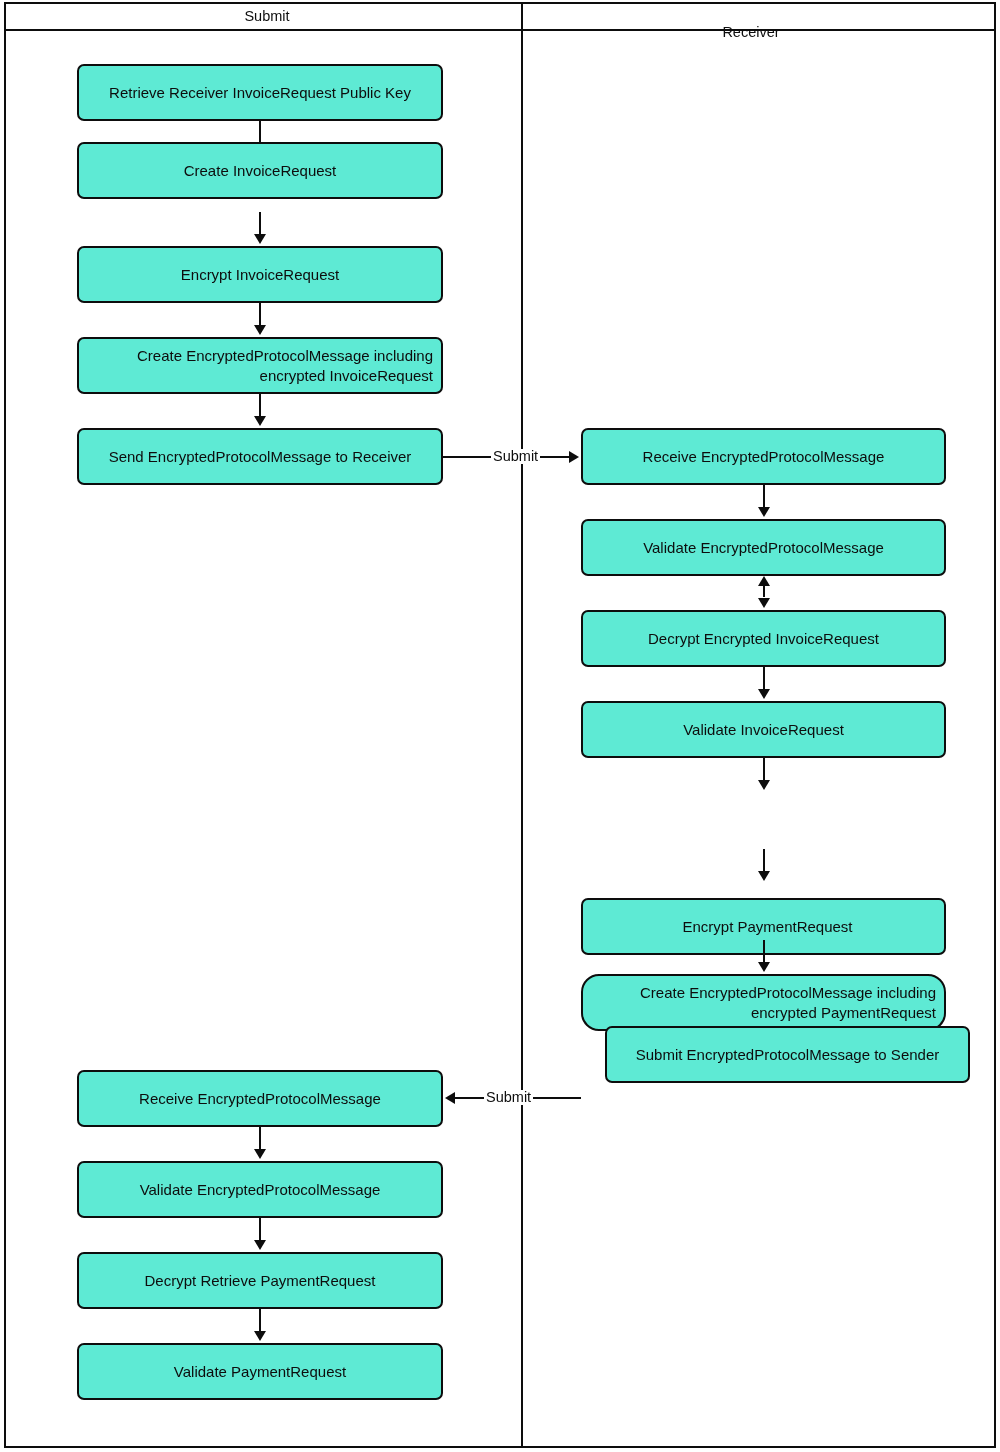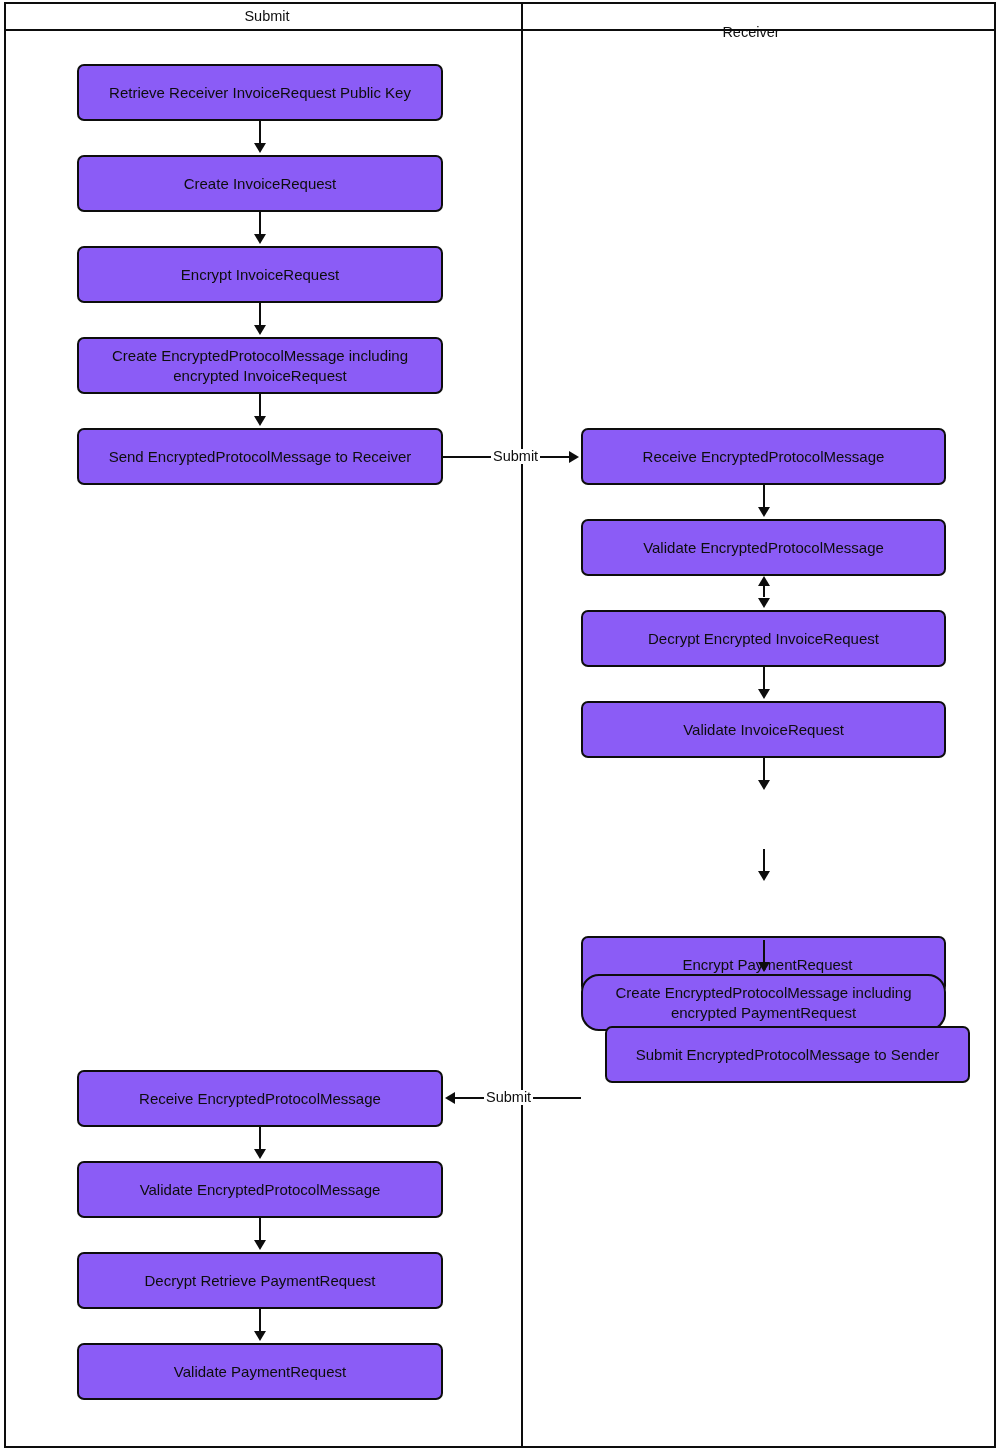--- a/index.html
+++ b/index.html
@@ -64,25 +64,25 @@
     height: 1446px;
     background: #0d0d0d;
   }
 
   
   .node {
     position: absolute;
     box-sizing: border-box;
     border: 2px solid #0d0d0d;
     border-radius: 7px;
-    background: #8b5cf6;
+    background: #5eead4;
     display: flex;
     align-items: center;
     justify-content: center;
-    text-align: center;
+    text-align: right;
     font-size: 15px;
     line-height: 1.32;
     color: #0d0d0d;
     padding: 2px 8px;
   }
   .node.lane-left  { left: 77px;  width: 366px; }
   .node.lane-right { left: 581px; width: 365px; }
   .node.h1 { height: 57px; }
 
   
@@ -145,21 +145,21 @@
     <div class="lane-title receiver">Receiver</div>
   </div>
 
   <div class="lane-divider"></div>
 
   <div class="node lane-left h1" style="top:64px;">Retrieve Receiver InvoiceRequest Public Key</div>
 
   <div class="vline" style="left:259px; top:121px; height:24px;"></div>
   <div class="arrow-down" style="left:254px; top:143px;"></div>
 
-  <div class="node lane-left h1" style="top:155px;">Create InvoiceRequest</div>
+  <div class="node lane-left h1" style="top:142px;">Create InvoiceRequest</div>
 
   <div class="vline" style="left:259px; top:212px; height:24px;"></div>
   <div class="arrow-down" style="left:254px; top:234px;"></div>
 
   <div class="node lane-left h1" style="top:246px;">Encrypt InvoiceRequest</div>
 
   <div class="vline" style="left:259px; top:303px; height:24px;"></div>
   <div class="arrow-down" style="left:254px; top:325px;"></div>
 
   <div class="node lane-left h1" style="top:337px;">Create EncryptedProtocolMessage including encrypted InvoiceRequest</div>
@@ -191,21 +191,21 @@
 
   <div class="node lane-right h1" style="top:701px;">Validate InvoiceRequest</div>
 
   <div class="vline" style="left:763px; top:758px; height:24px;"></div>
   <div class="arrow-down" style="left:758px; top:780px;"></div>
 
 
   <div class="vline" style="left:763px; top:849px; height:24px;"></div>
   <div class="arrow-down" style="left:758px; top:871px;"></div>
 
-  <div class="node lane-right h1" style="top:936px;padding-left:16px;">Encrypt PaymentRequest</div>
+  <div class="node lane-right h1" style="top:898px;padding-left:16px;">Encrypt PaymentRequest</div>
 
   <div class="vline" style="left:763px; top:940px; height:24px;"></div>
   <div class="arrow-down" style="left:758px; top:962px;"></div>
 
   <div class="node lane-right h1" style="top:974px;border-radius:18px;">Create EncryptedProtocolMessage including encrypted PaymentRequest</div>
 
   <div class="vline" style="left:763px; top:1031px; height:24px;"></div>
   <div class="arrow-down" style="left:758px; top:1053px;"></div>
 
   <div class="node lane-right h1" style="top:1026px;margin-left:24px;">Submit EncryptedProtocolMessage to Sender</div>

